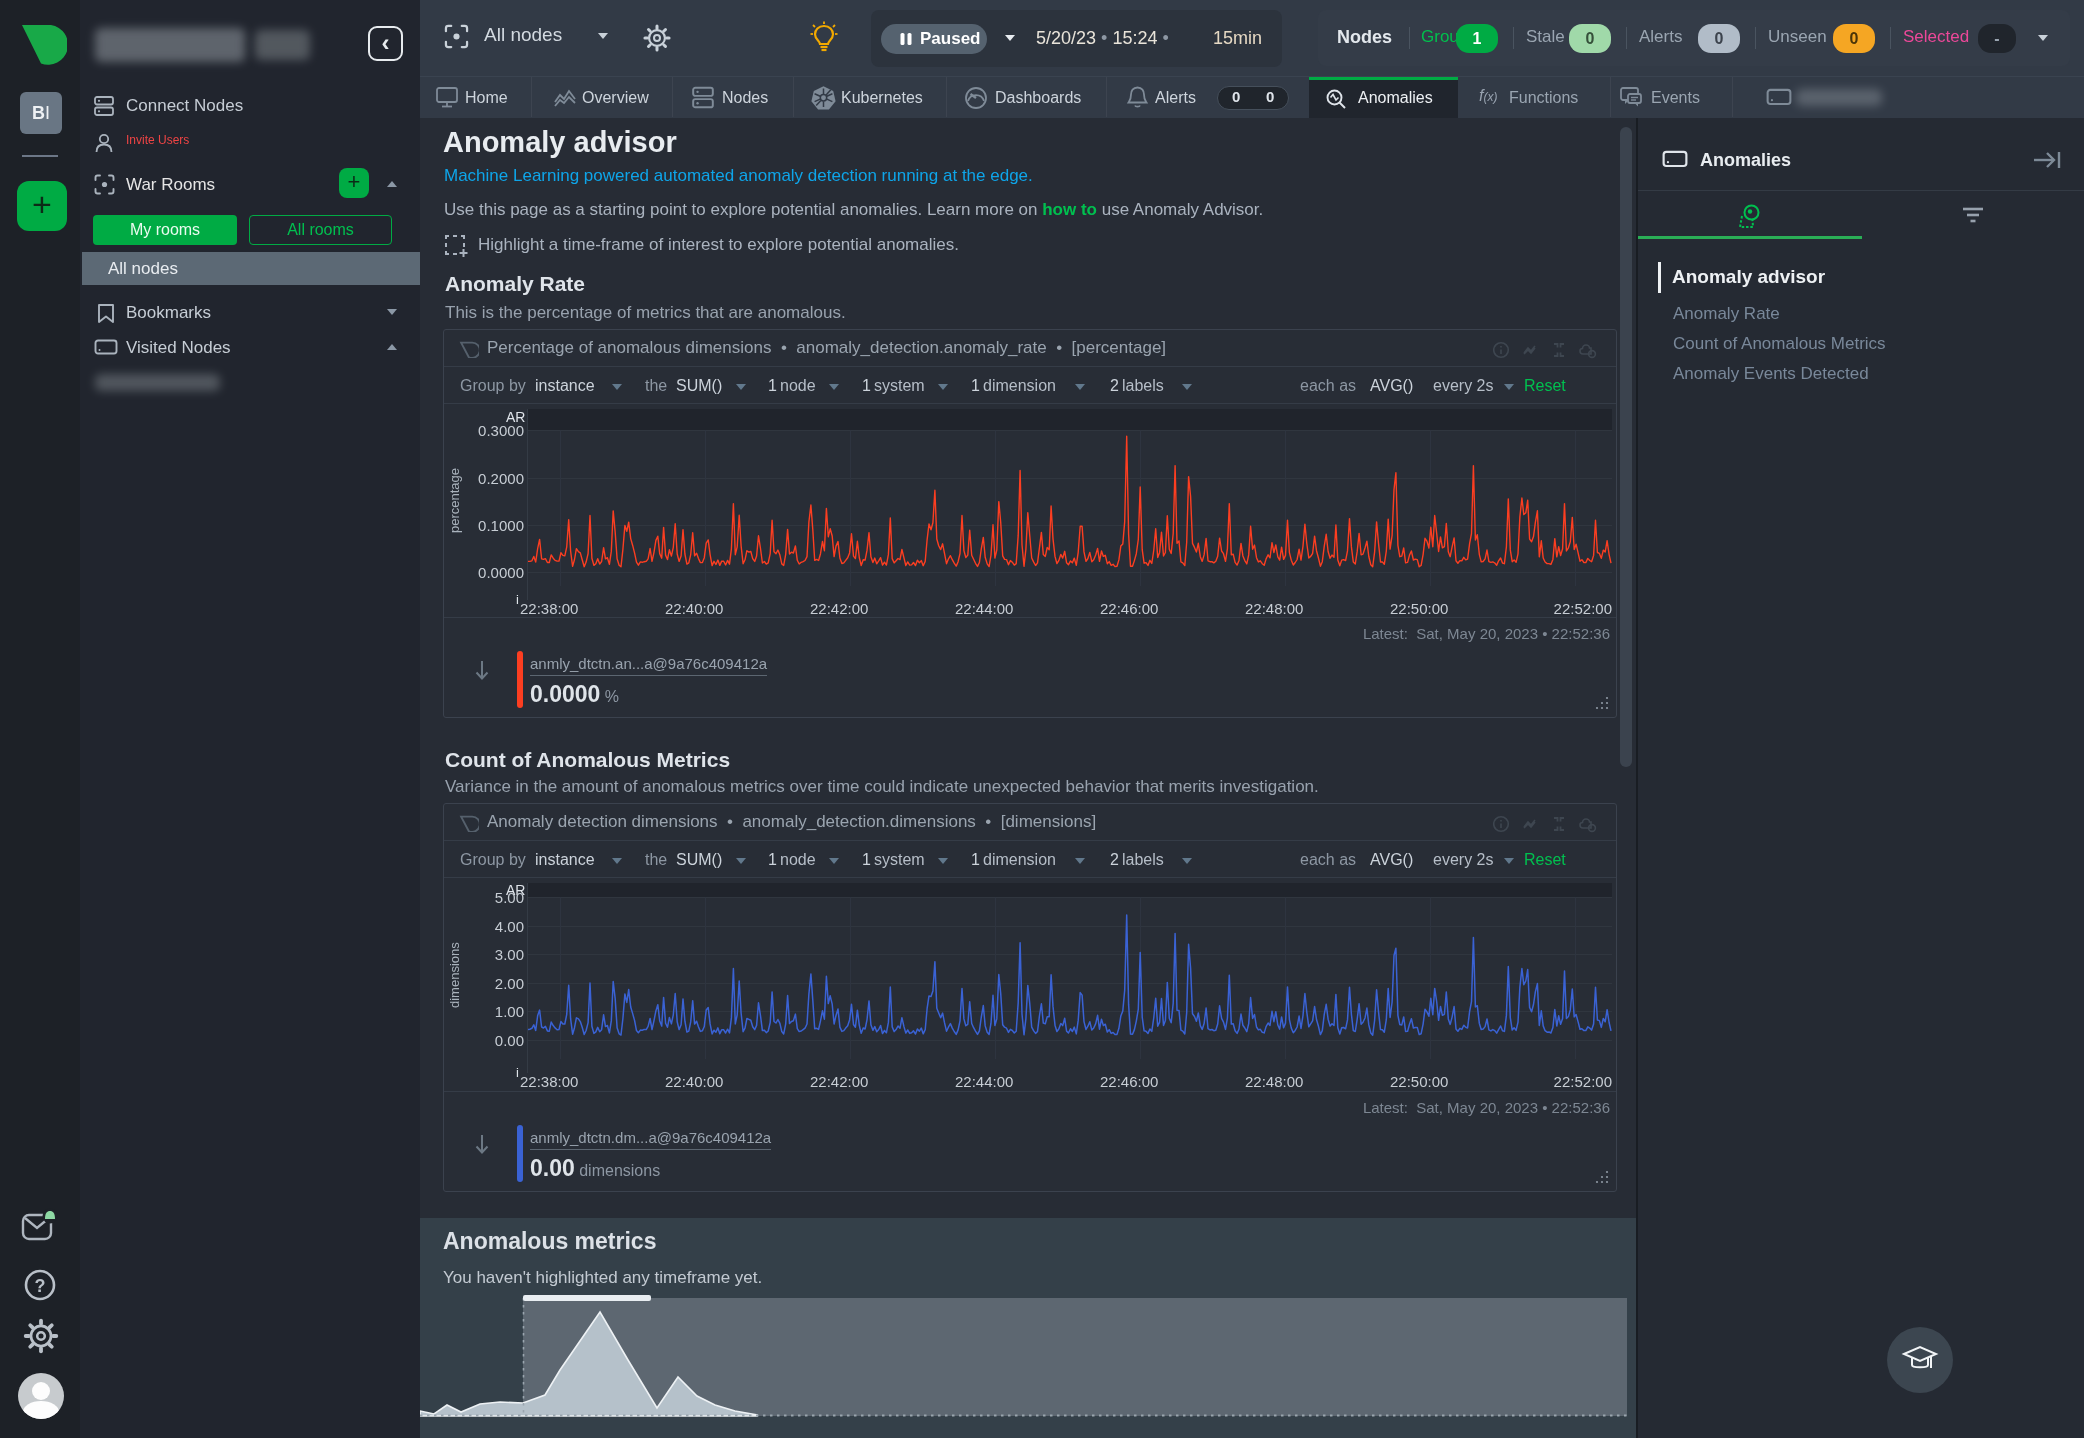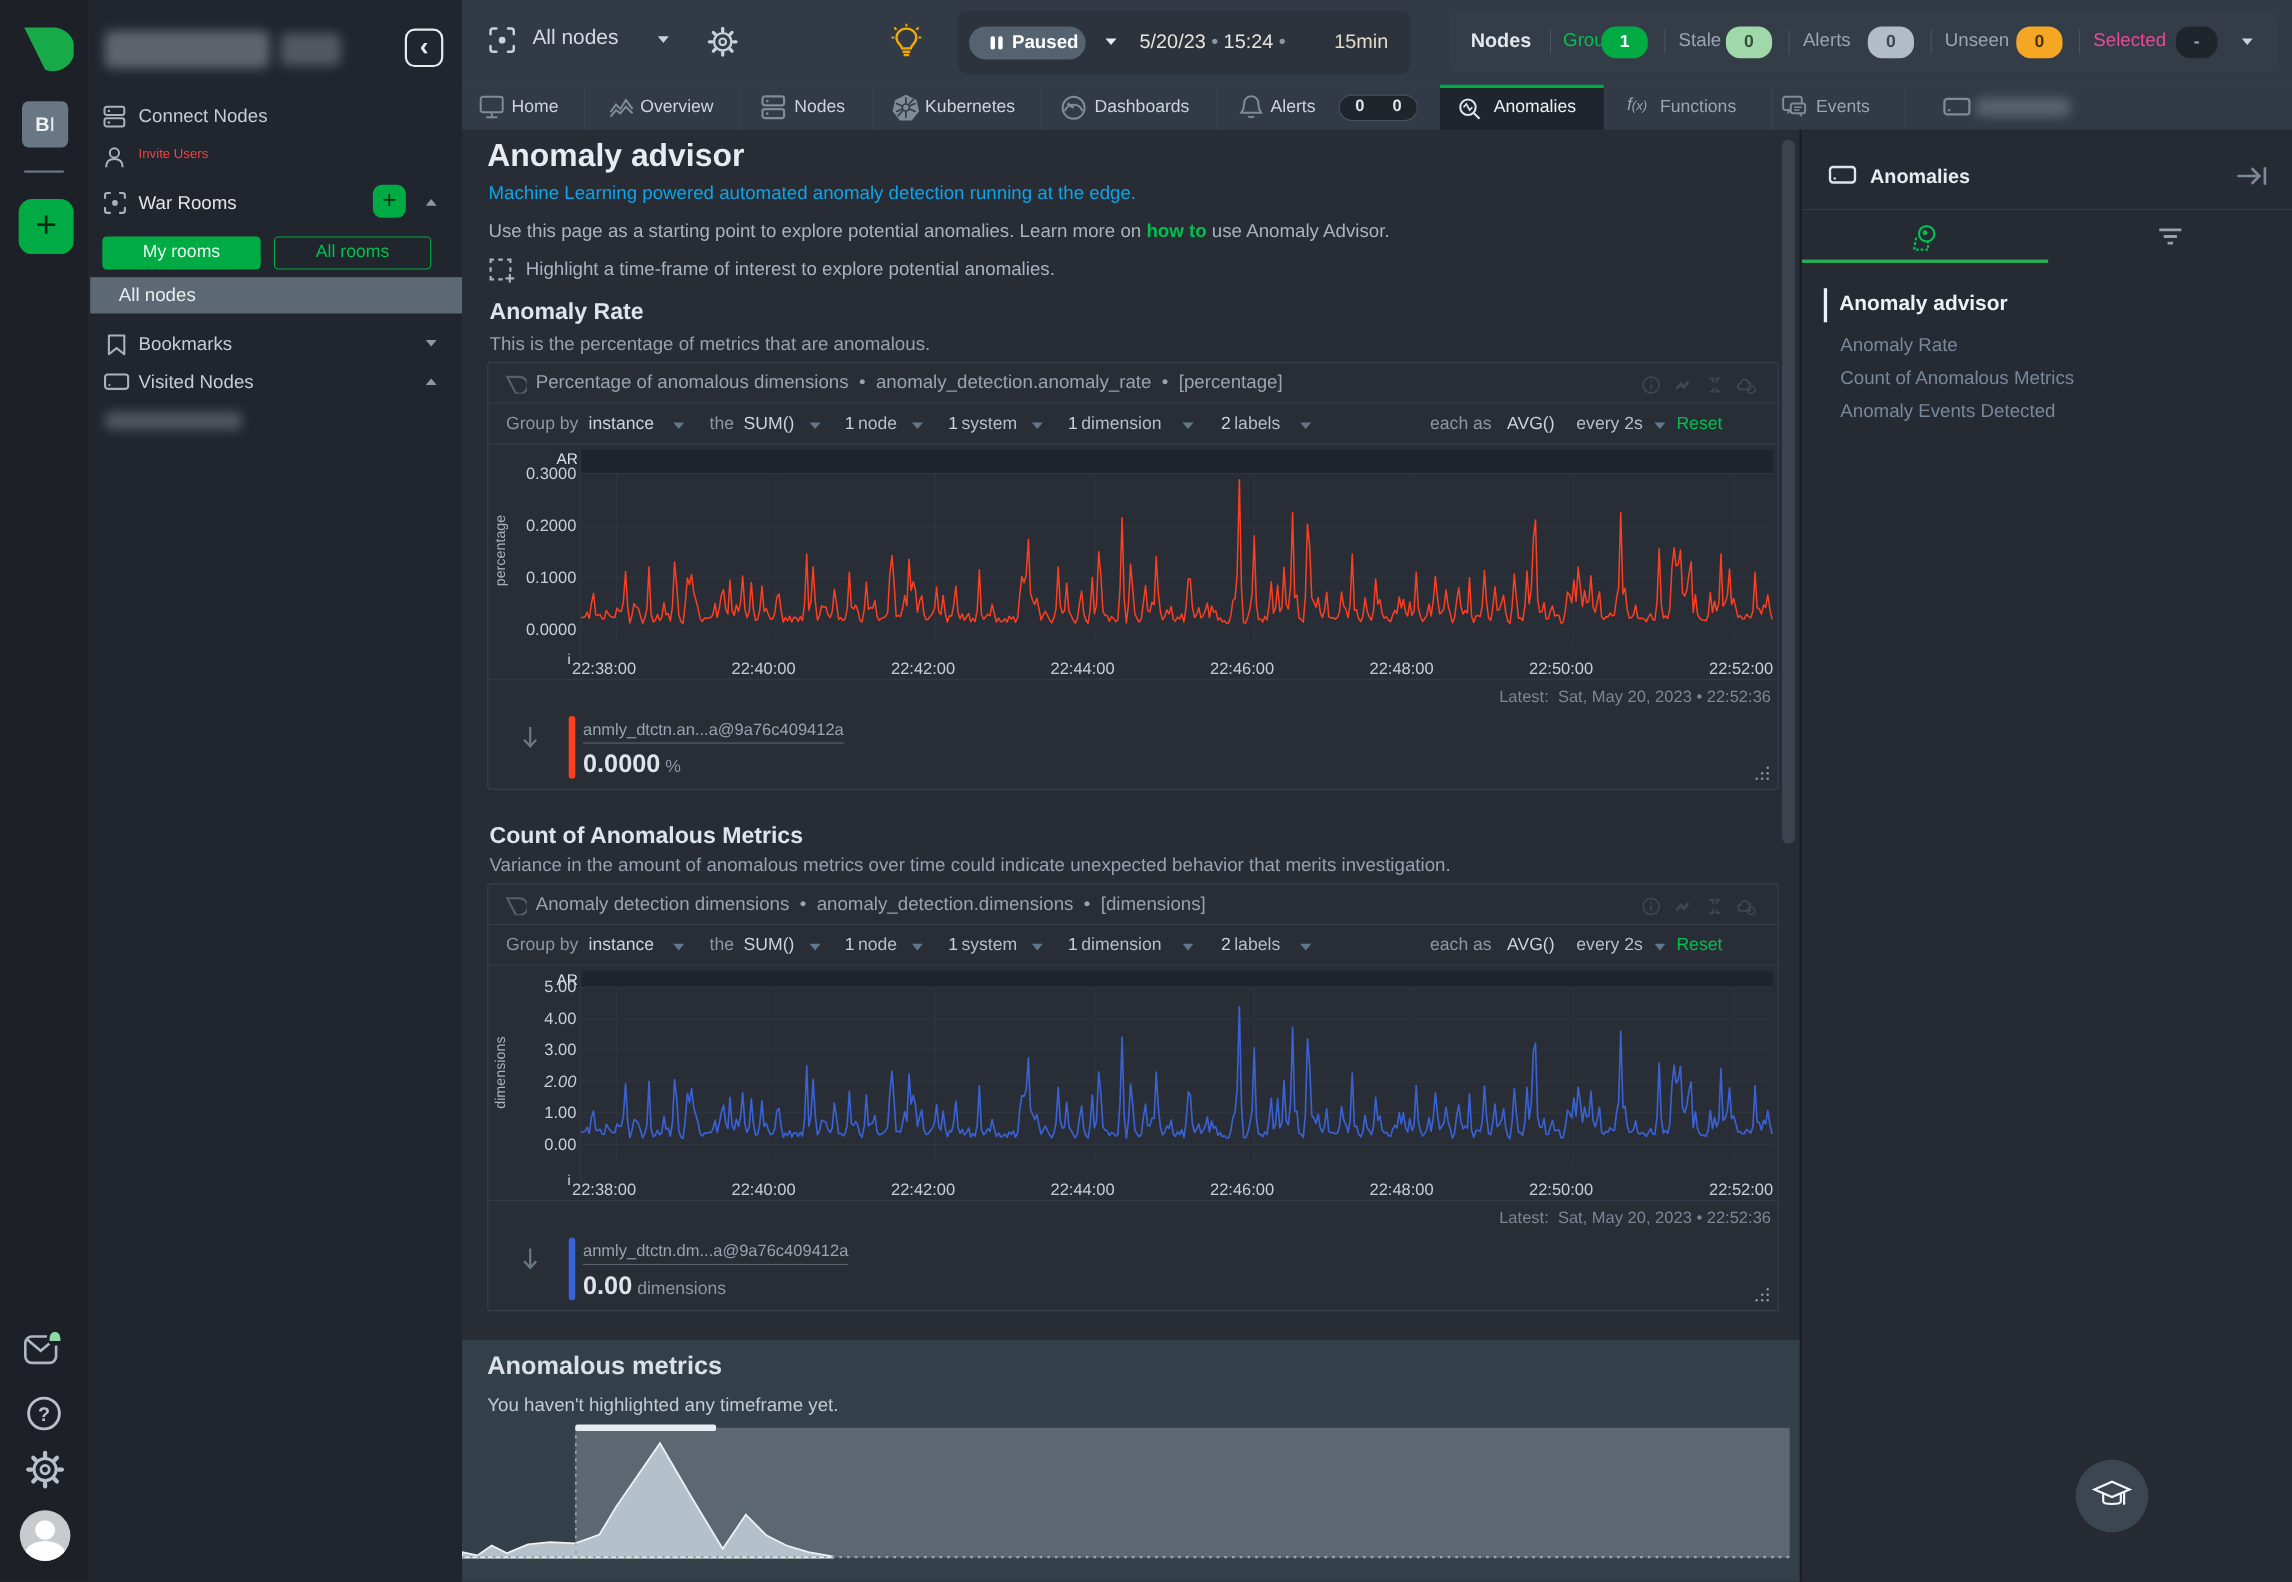--- a/index.html
+++ b/index.html
@@ -465,21 +465,21 @@
 <div class="abs" style="left:444px;top:877px;width:1172px;height:1px;background:#353c47;"></div>
 <div class="abs" style="left:527px;top:883px;width:1085px;height:14px;background:#20242c;"></div>
 <div class="abs" style="left:506px;top:882px;font-size:14px;color:#dfe4ea;">AR</div>
 <div class="abs" style="left:527px;top:897px;width:1085px;height:1px;background:#30363f;"></div>
 <div class="abs" style="left:446px;top:889px;width:78px;text-align:right;font-size:15px;color:#c7cdd4;">5.00</div>
 <div class="abs" style="left:527px;top:926px;width:1085px;height:1px;background:#30363f;"></div>
 <div class="abs" style="left:446px;top:918px;width:78px;text-align:right;font-size:15px;color:#c7cdd4;">4.00</div>
 <div class="abs" style="left:527px;top:954px;width:1085px;height:1px;background:#30363f;"></div>
 <div class="abs" style="left:446px;top:946px;width:78px;text-align:right;font-size:15px;color:#c7cdd4;">3.00</div>
 <div class="abs" style="left:527px;top:983px;width:1085px;height:1px;background:#30363f;"></div>
-<div class="abs" style="left:446px;top:975px;width:78px;text-align:right;font-size:15px;color:#c7cdd4;font-style:italic;">2.00</div>
+<div class="abs" style="left:446px;top:975px;width:78px;text-align:right;font-size:15px;color:#c7cdd4;">2.00</div>
 <div class="abs" style="left:527px;top:1011px;width:1085px;height:1px;background:#30363f;"></div>
 <div class="abs" style="left:446px;top:1003px;width:78px;text-align:right;font-size:15px;color:#c7cdd4;">1.00</div>
 <div class="abs" style="left:527px;top:1040px;width:1085px;height:1px;background:#30363f;"></div>
 <div class="abs" style="left:446px;top:1032px;width:78px;text-align:right;font-size:15px;color:#c7cdd4;">0.00</div>
 <div class="abs" style="left:520px;top:1073px;font-size:15px;color:#c7cdd4;">22:38:00</div>
 <div class="abs" style="left:560px;top:897px;width:1px;height:162px;background:#2e3440;"></div>
       <div class="abs" style="left:705px;top:897px;width:1px;height:162px;background:#2e3440;"></div>
 <div class="abs" style="left:665px;top:1073px;font-size:15px;color:#c7cdd4;">22:40:00</div>
 <div class="abs" style="left:850px;top:897px;width:1px;height:162px;background:#2e3440;"></div>
 <div class="abs" style="left:810px;top:1073px;font-size:15px;color:#c7cdd4;">22:42:00</div>

